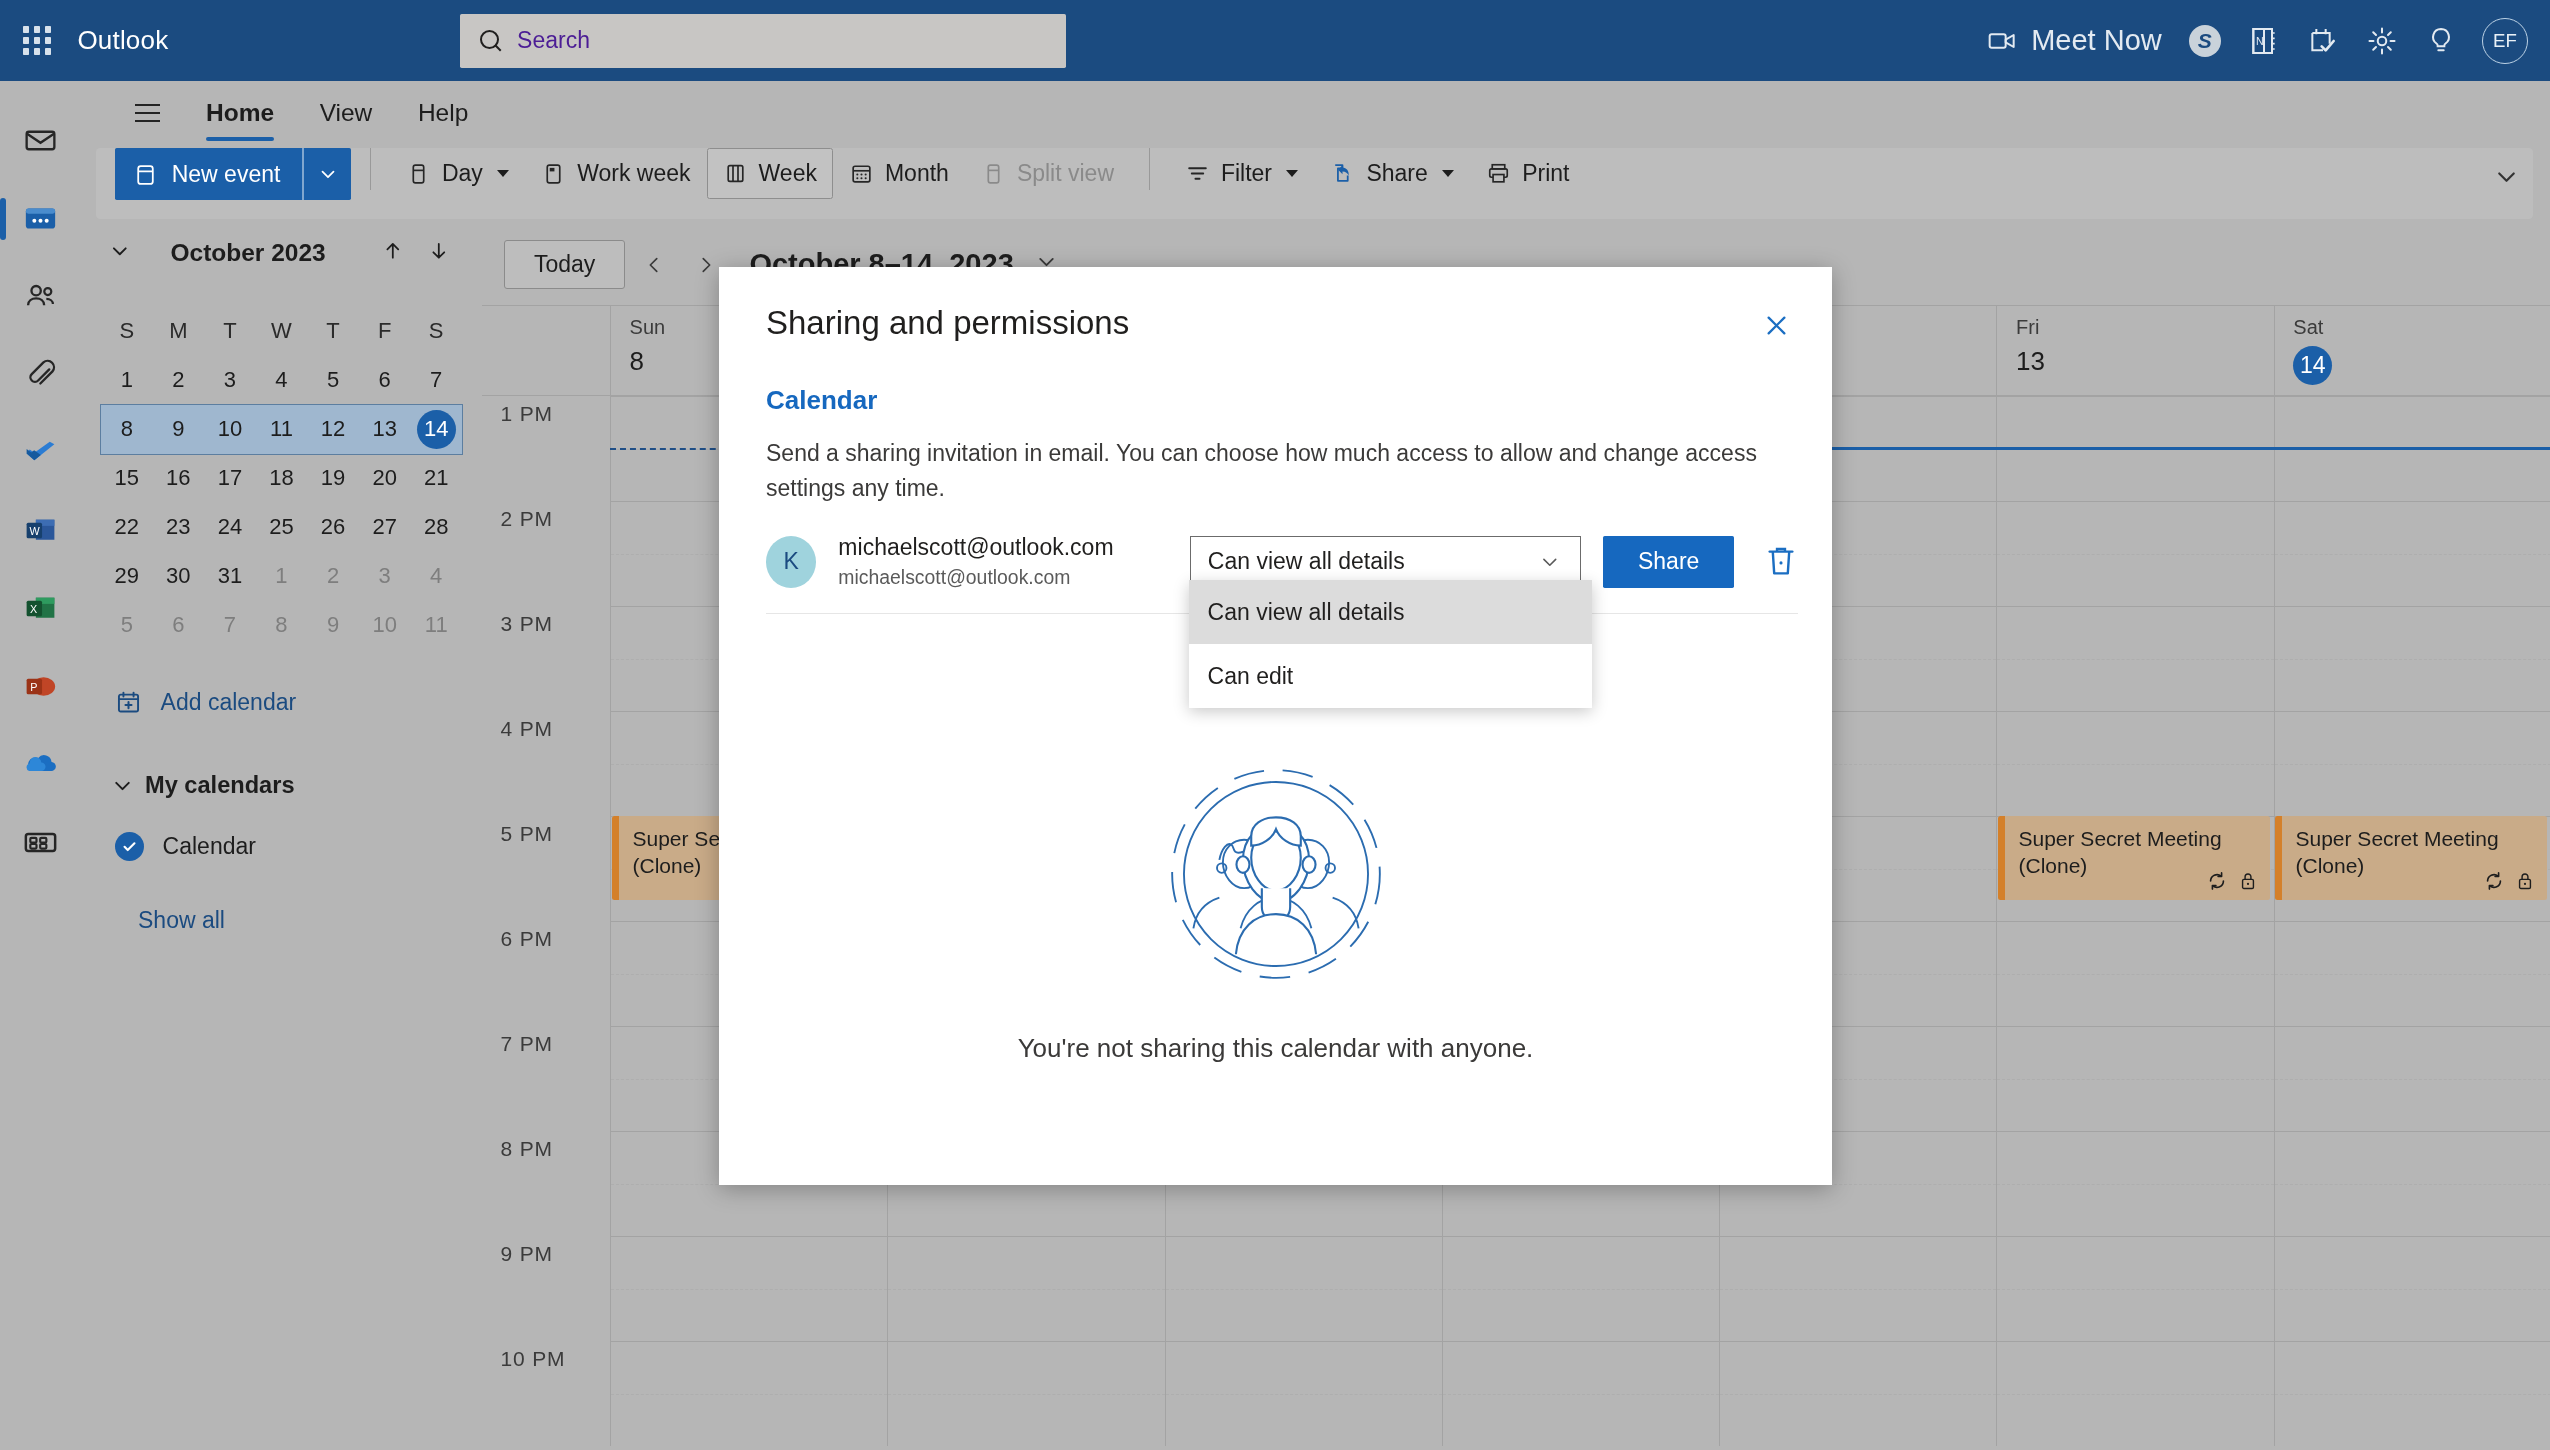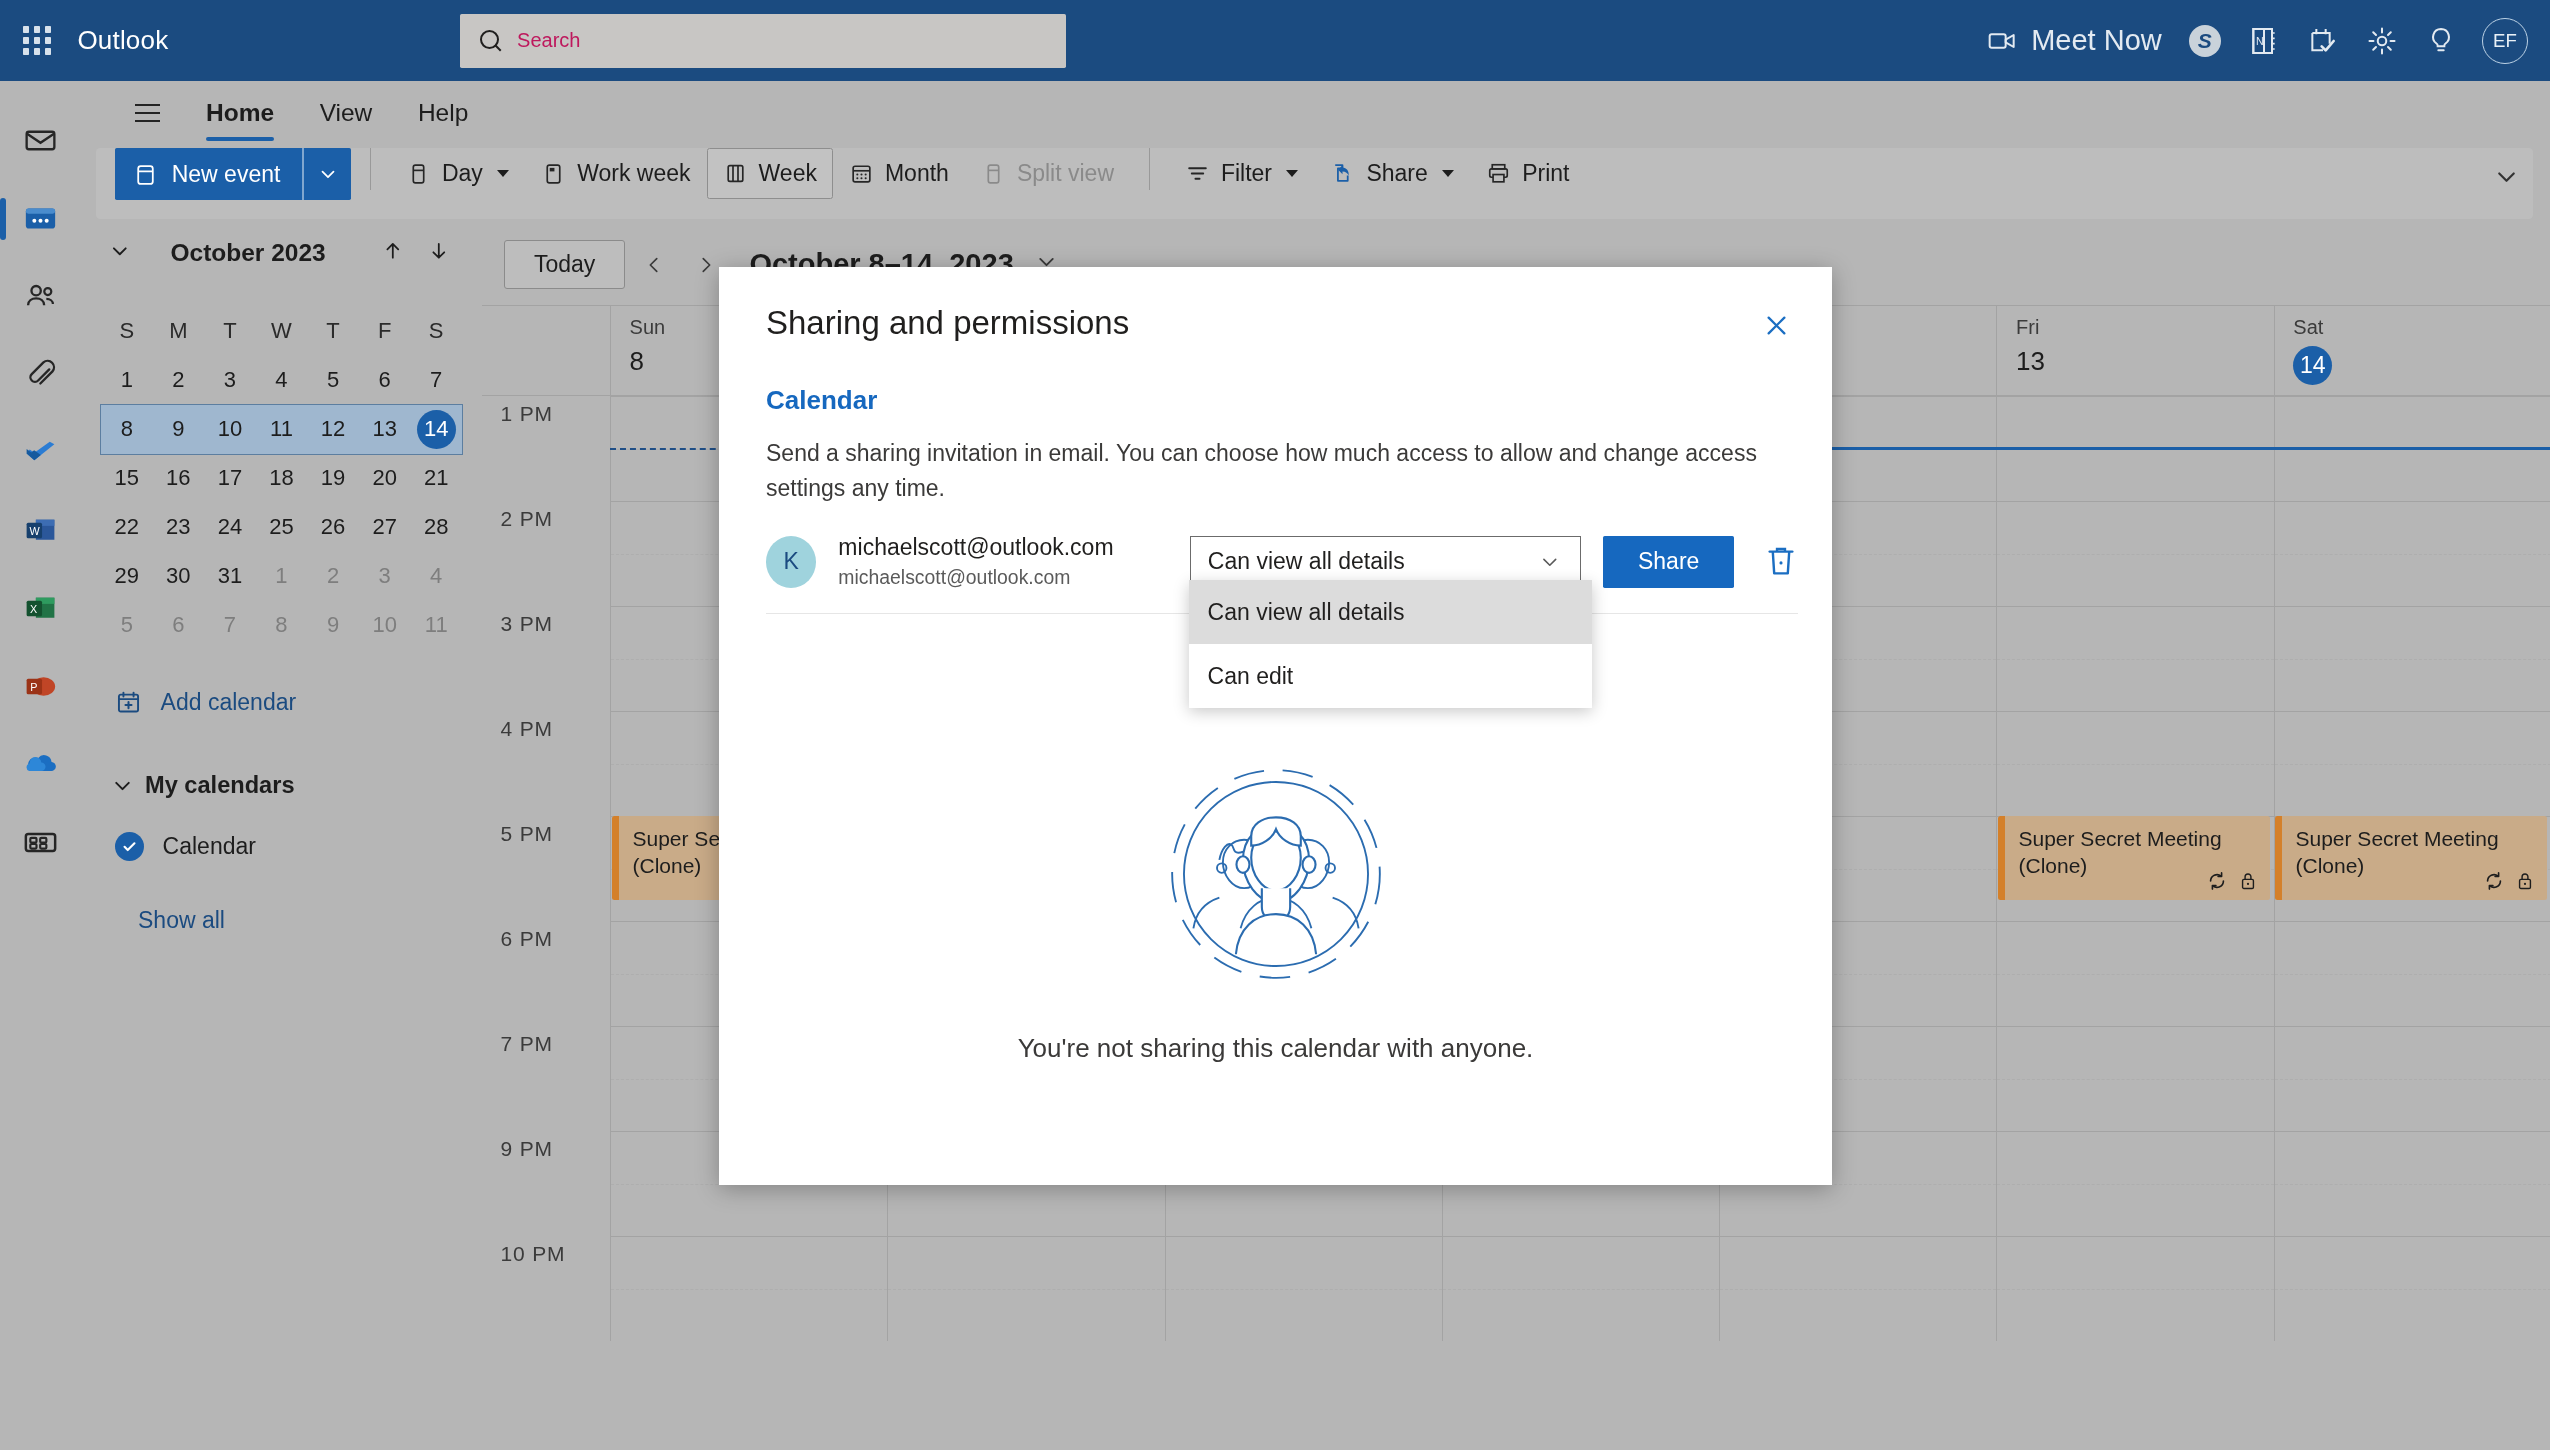--- a/index.html
+++ b/index.html
@@ -19,21 +19,21 @@
   .waffle-grid { display: grid; grid-template-columns: repeat(3, 6.7px); grid-template-rows: repeat(3, 6.7px); gap: 4.2px; }
   .waffle-grid i { width: 6.7px; height: 6.7px; background: #d8e2ec; border-radius: 0.8px; display: block; }
   .brand { color: #fff; font-size: 26px; letter-spacing: 0.2px; margin-left: 3.4px; }
   .searchbox {
     position: absolute; left: 460px; top: 13.5px; width: 606px; height: 54px;
     background: #c8c6c4; display: flex; align-items: center; padding: 0 18.6px; border-radius: 1.7px;
   }
   .searchbox .mag { width: 25px; height: 25px; position: relative; margin-right: 13.5px; flex: 0 0 auto; }
   .searchbox .mag::before { content:''; position:absolute; left:1.7px; top:1.7px; width:15px; height:15px; border:2.2px solid #201f1e; border-radius:50%; }
   .searchbox .mag::after { content:''; position:absolute; left:16px; top:16px; width:8.4px; height:2.2px; background:#201f1e; transform: rotate(45deg); transform-origin: left center; }
-  .searchbox span { font-size: 20px; color: #be185d; text-align: center; }
+  .searchbox span { font-size: 23px; color: #4c1d95; text-align: center; }
   .suite-right { position: absolute; right: 0; top: 0; height: 81px; display: flex; align-items: center; padding-right: 22px; }
   .sr-item { display: flex; align-items: center; height: 81px; padding: 0 13.5px; color: #e8eef4; cursor: pointer; }
   .sr-item .lbl { font-size: 29px; margin-left: 11.8px; color: #e3eaf1; }
   .ico { width: 32px; height: 32px; display:block; }
   .avatar-ef {
     width: 46px; height: 46px; border-radius: 50%; border: 1.7px solid #bcd2e5;
     display:flex; align-items:center; justify-content:center; color:#eaf1f7; font-size: 18.6px; margin-left: 11.8px;
   }
   .skype-dot { width: 32px; height: 32px; border-radius: 50%; background: #c9d2da; color:#1b4b80; font-size:21px; font-weight:bold; display:flex; align-items:center; justify-content:center; font-style: italic;}
 
@@ -643,20 +643,30 @@
             <div class="hourlbl">7 PM</div>
             <div class="hcell"></div>
             <div class="hcell"></div>
             <div class="hcell"></div>
             <div class="hcell"></div>
             <div class="hcell"></div>
             <div class="hcell"></div>
             <div class="hcell"></div>
           </div>
           <div class="hourrow">
+            <div class="hourlbl">8 PM</div>
+            <div class="hcell"></div>
+            <div class="hcell"></div>
+            <div class="hcell"></div>
+            <div class="hcell"></div>
+            <div class="hcell"></div>
+            <div class="hcell"></div>
+            <div class="hcell"></div>
+          </div>
+          <div class="hourrow">
             <div class="hourlbl">9 PM</div>
             <div class="hcell"></div>
             <div class="hcell"></div>
             <div class="hcell"></div>
             <div class="hcell"></div>
             <div class="hcell"></div>
             <div class="hcell"></div>
             <div class="hcell"></div>
           </div>
           <div class="hourrow">

